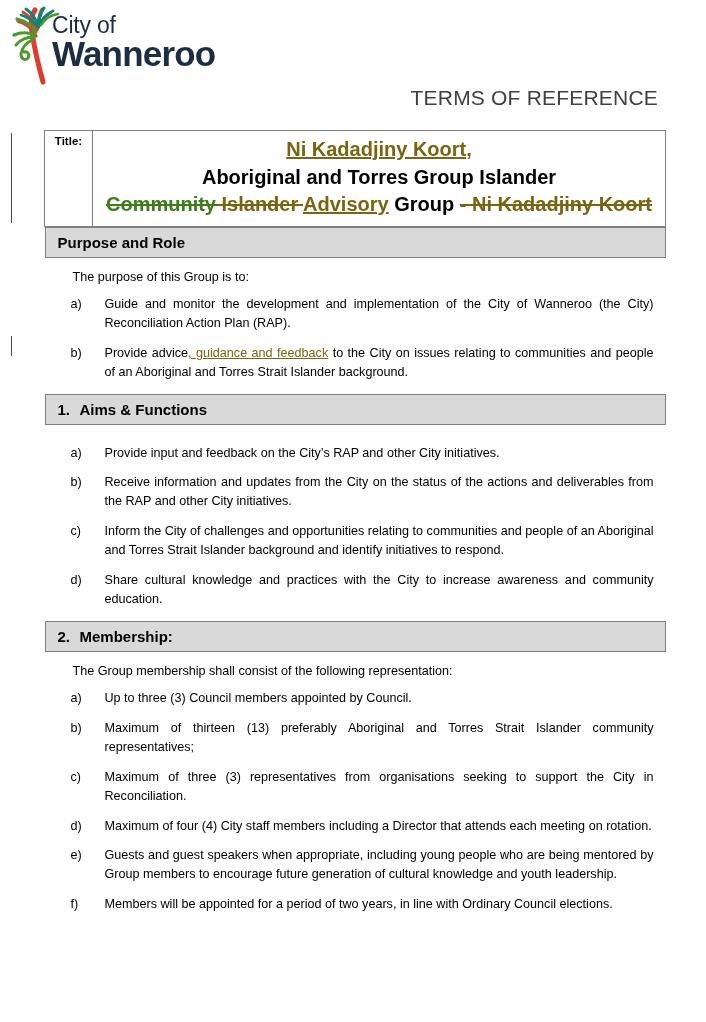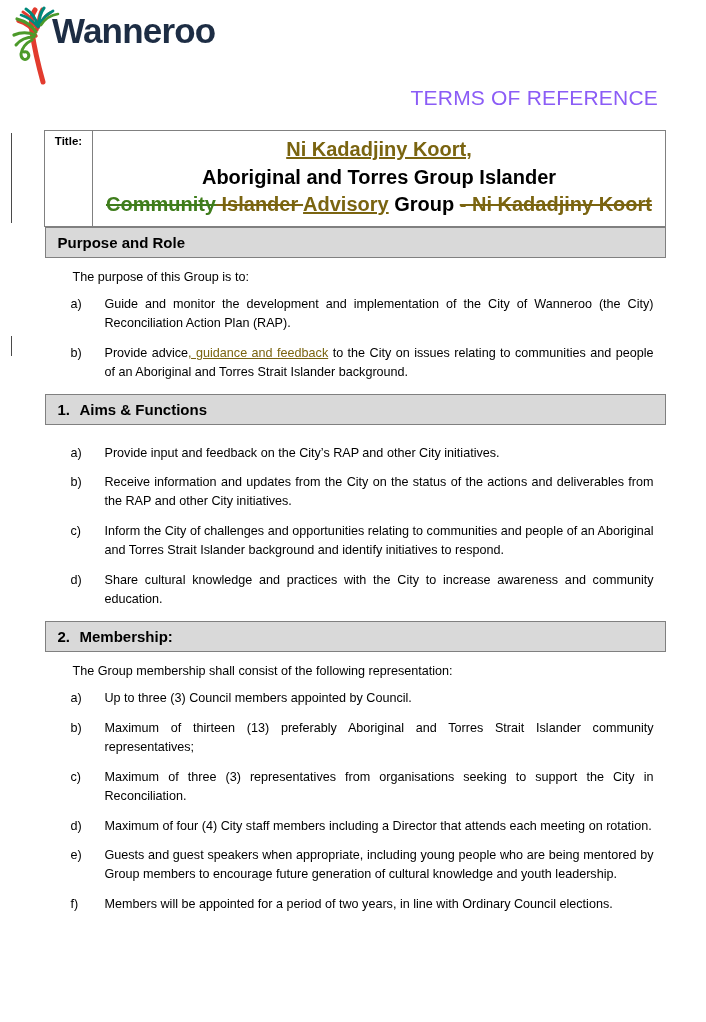--- a/index.html
+++ b/index.html
@@ -14,21 +14,21 @@
 
   
   .logo-block { position: absolute; left: 8px; top: 6px; width: 250px; height: 82px; }
   .logo-mark { position: absolute; left: 0; top: 0; width: 62px; height: 80px; }
   .logo-text { position: absolute; left: 44px; top: 8px; color: #1d2d44; line-height: 1; }
   .logo-city { font-size: 23px; letter-spacing: -0.2px; font-weight: 400; }
   .logo-wanneroo { font-size: 35px; font-weight: 700; letter-spacing: -0.8px; margin-top: -1px; }
 
   .tor-title {
     position: absolute; right: 48px; top: 86px;
-    color: #8b5cf6; font-size: 21px; letter-spacing: 0.2px; white-space: nowrap;
+    color: #404040; font-size: 21px; letter-spacing: 0.2px; white-space: nowrap;
   }
 
   
   .chbar { position: absolute; width: 1px; background: #4a4a4a; }
 
   
   .doc-table {
     position: absolute; left: 44px; top: 130px; width: 622px;
     border-collapse: collapse; table-layout: fixed;
   }
@@ -86,20 +86,21 @@
         <path d="M26 31 C19 31 12 34 8 39" stroke="#4c9a2a" stroke-width="3"></path>
         <path d="M24 34 C18 37 14 42 13 48 C13 53 17 55 20 52 C22 49 20 45 16 46" stroke="#4c9a2a" stroke-width="3"></path>
         <path d="M30 20 C28 13 24 7 18 3" stroke="#00897b" stroke-width="3"></path>
         <path d="M31 19 C31 12 33 6 36 2" stroke="#00897b" stroke-width="3"></path>
         <path d="M31 20 C34 13 39 8 45 5" stroke="#00897b" stroke-width="2.8"></path>
         <path d="M30 21 C25 15 20 11 13 9" stroke="#00897b" stroke-width="2.6"></path>
         <path d="M33 19 C37 13 43 9 50 8" stroke="#4c9a2a" stroke-width="2.6"></path>
       </g>
     </svg>
     <div class="logo-text">
+      <div class="logo-city">City of</div>
       <div class="logo-wanneroo">Wanneroo</div>
     </div>
   </div>
 
   <div class="tor-title">TERMS OF REFERENCE</div>
 
   <div id="chbars">
       <div class="chbar" style="left: 11px; top: 133px; height: 90px;"></div>
       <div class="chbar" style="left: 11px; top: 336px; height: 20px;"></div>
     </div>

